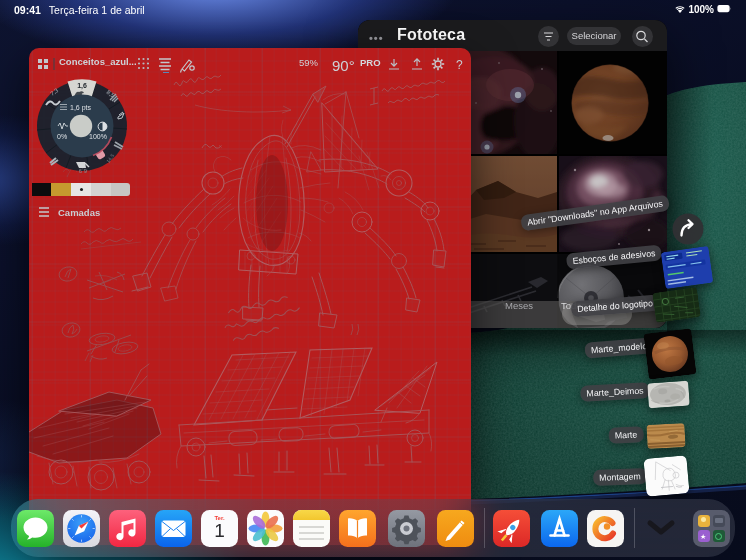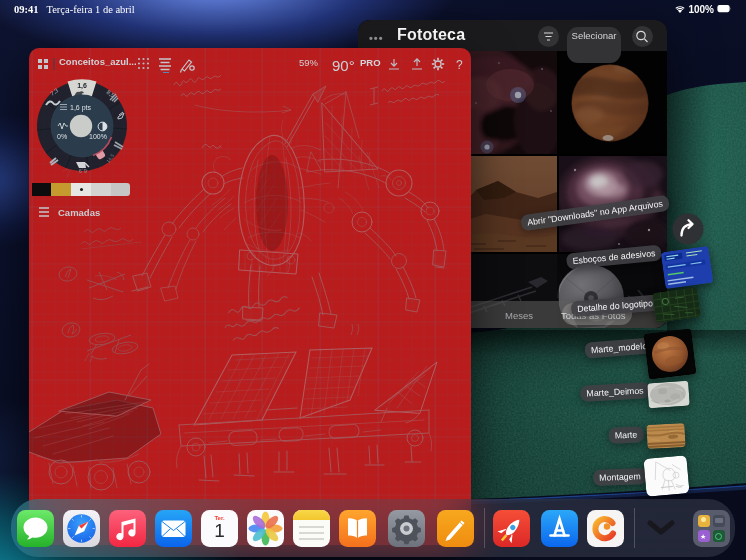--- a/index.html
+++ b/index.html
@@ -9,43 +9,43 @@
  radial-gradient(ellipse 240px 90px at -70px 460px, rgba(40,80,150,0.3), transparent 75%),
  radial-gradient(ellipse 400px 215px at -10px 622px, rgba(16,172,194,1), rgba(11,110,130,0.65) 48%, transparent 70%),
  linear-gradient(155deg,#0e1430 0%,#0b102a 30%,#080c1f 60%,#070b1c 100%);}
 
 #foto{position:absolute;left:358px;top:20px;width:309px;height:308px;border-radius:12px;background:#000;overflow:hidden;box-shadow:0 18px 50px rgba(0,0,0,0.6);}
 #fhead{position:absolute;left:0;top:0;right:0;height:31px;background:#1b1b1d;}
 #fdots{position:absolute;left:11px;top:12px;color:#98989e;font-size:11px;letter-spacing:1px;font-weight:bold;}
 #ftitle{position:absolute;left:39px;top:6px;color:#fff;font-size:16px;font-weight:bold;letter-spacing:0.2px;}
 .fbtn{position:absolute;background:#333336;border-radius:11px;}
 #ffilter{left:180px;top:6px;width:21px;height:21px;}
-#fsel{left:209px;top:7px;width:54px;height:36px;color:#d5d5d8;font-size:9.5px;text-align:center;line-height:18px;}
+#fsel{left:209px;top:7px;width:54px;height:18px;color:#d5d5d8;font-size:9.5px;text-align:center;line-height:18px;}
 #fsearch{left:274px;top:6px;width:21px;height:21px;}
 
 .ph{position:absolute;overflow:hidden;}
 
 #fbar{position:absolute;left:0px;top:281px;width:309px;height:27px;background:rgba(99,96,94,0.55);}
 #fseg{position:absolute;left:204px;top:283px;width:70px;height:22px;border-radius:11px;background:rgba(158,155,152,0.45);}
-.fbt{position:absolute;font-size:9.5px;top:290px;}
+.fbt{position:absolute;font-size:9.5px;top:280px;}
 
 #con{position:absolute;left:29px;top:48px;width:442px;height:497px;border-radius:10px;overflow:hidden;background:#b91c1c;box-shadow:0 16px 45px rgba(0,0,0,0.65);}
 #grid{position:absolute;inset:0;background:
  repeating-linear-gradient(to right, rgba(90,130,160,0.13) 0 1px, transparent 1px 57.6px),
  repeating-linear-gradient(to bottom, rgba(90,130,160,0.13) 0 1px, transparent 1px 57.6px),
  repeating-linear-gradient(to right, rgba(80,115,145,0.07) 0 1px, transparent 1px 11.52px),
  repeating-linear-gradient(to bottom, rgba(80,115,145,0.07) 0 1px, transparent 1px 11.52px);
  background-position:2.7px -14.5px,0 -14.5px,2.7px 0.5px,0 0.5px;}
 .ctxt{position:absolute;color:#c7cbd0;}
 
 #dock{position:absolute;left:11px;top:499px;width:724px;height:58px;border-radius:27px;background:linear-gradient(90deg, rgba(30,150,170,0.52), rgba(76,84,102,0.40) 34%, rgba(78,82,98,0.40));backdrop-filter:blur(22px);}
 .dicon{position:absolute;top:11px;width:37px;height:37px;border-radius:8.5px;overflow:hidden;}
 .ddiv{position:absolute;top:9px;width:1px;height:40px;background:rgba(235,235,245,0.22);}
 
-#sbL{position:absolute;left:14px;top:4px;color:#fff;font-size:10.5px;font-weight:bold;font-family:Liberation Serif, serif;}
+#sbL{position:absolute;left:14px;top:4px;color:#fff;font-size:10.5px;font-weight:bold;}
 #sbL span{font-weight:400;margin-left:8px;}
 #sbR{position:absolute;right:14px;top:4px;color:#fff;font-size:10px;font-weight:bold;}
 
 .dragpill{position:absolute;background:rgba(64,64,68,0.92);color:#f6f6f8;font-size:8.8px;padding:3px 6px;border-radius:7px;white-space:nowrap;box-shadow:0 2px 8px rgba(0,0,0,0.4);}
 .thumb{position:absolute;border-radius:4px;overflow:hidden;box-shadow:0 3px 10px rgba(0,0,0,0.5);}
 </style></head>
 <body>
 <div id="wall"></div>
 
 <svg width="746" height="560" style="position:absolute;left:0;top:0">

